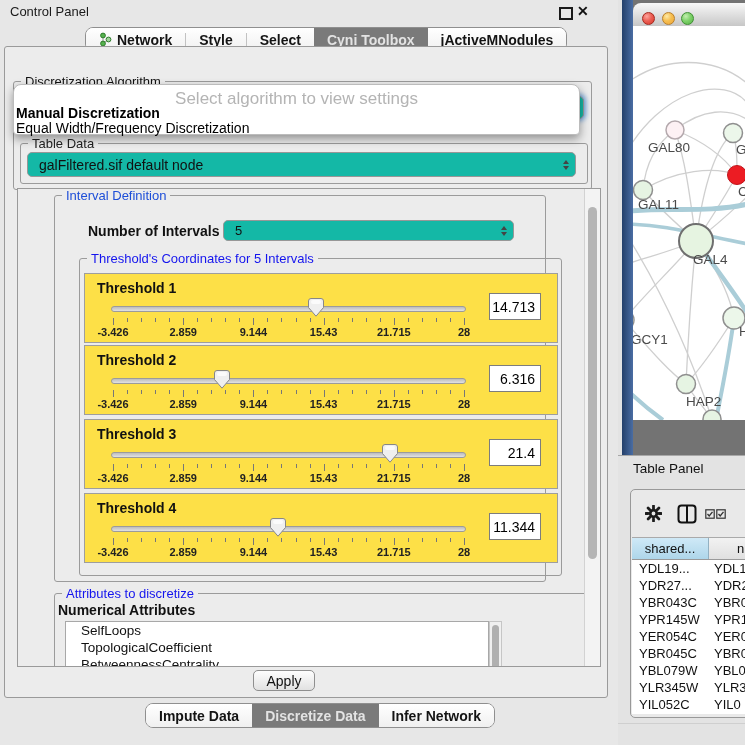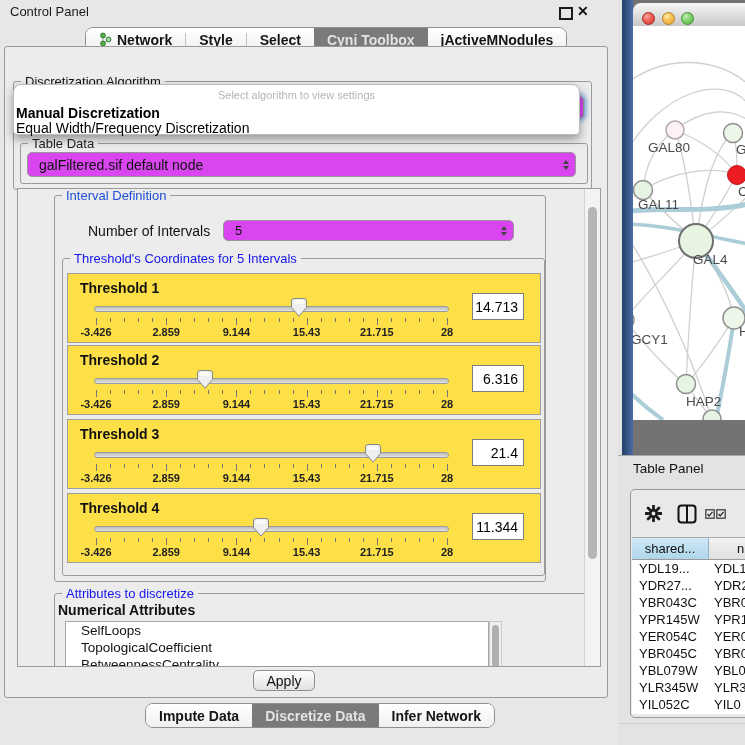--- a/index.html
+++ b/index.html
@@ -18,45 +18,45 @@
   .tab.sel{background:#7a7a7a;color:#e3e3e3}
   .tabsep{width:1px;background:#c2c2c2;margin:5px 0}
   #top-tabs{left:85px;top:27px}
   #bottom-tabs{left:145px;top:703px}
   #content-panel{position:absolute;left:4px;top:46px;width:604px;height:652px;
                  border:1px solid #9a9a9a;border-radius:3px;background:#ececec;box-sizing:border-box}
   .group{position:absolute;border:1px solid #9b9b9b;border-radius:3px;box-sizing:border-box}
   .legend{position:absolute;top:-8px;left:7px;background:#ececec;padding:0 4px;font-size:13px;white-space:nowrap}
   .legend.green{color:#1d4ed8}
   .legend.blue{color:#1414ee}
-  .combo{position:absolute;background:#d946ef;border:1px solid #979797;border-radius:5px;
+  .combo{position:absolute;background:#14b8a6;border:1px solid #979797;border-radius:5px;
          box-sizing:border-box;display:flex;align-items:center}
   .combo .txt{flex:1;padding-left:11px;font-size:14px;color:#111;white-space:nowrap;overflow:hidden}
   .combo .arrows{width:18px;display:flex;flex-direction:column;align-items:center;gap:2px}
   .arr-up{width:0;height:0;border-left:3.5px solid transparent;border-right:3.5px solid transparent;border-bottom:4.5px solid #444}
   .arr-dn{width:0;height:0;border-left:3.5px solid transparent;border-right:3.5px solid transparent;border-top:4.5px solid #444}
   #algo-combo{left:22px;top:96px;width:562px;height:23px;box-shadow:0 0 5px 2px #6ea3dd;z-index:3}
   #tabledata-combo{left:27px;top:152px;width:549px;height:25px}
   #noi-combo{left:168px;top:24px;width:291px;height:21px}
   #noi-combo .txt{font-size:13px}
   
   #algo-popup{position:absolute;left:13px;top:84px;width:565px;height:49px;background:#fff;
               border:1px solid #bcbcbc;border-radius:8px 8px 4px 4px;z-index:50;
               box-shadow:0 4px 10px rgba(0,0,0,.38)}
-  #popup-prompt{position:absolute;left:0;top:4px;width:100%;text-align:center;color:#b4b4b4;font-size:11px}
+  #popup-prompt{position:absolute;left:0;top:4px;width:100%;text-align:center;color:#b4b4b4;font-size:17px}
   .popup-item{position:absolute;left:2px;font-size:14px;color:#000;white-space:nowrap}
   .popup-item.bold{font-weight:bold}
   
   #scrollpanel{position:absolute;left:17px;top:188px;width:584px;height:479px;
                border:1px solid #9a9a9a;background:#ececec;box-sizing:border-box;overflow:hidden}
   .vscroll{position:absolute;top:0;right:0;width:15px;height:100%;background:#f3f3f3;border-left:1px solid #d2d2d2}
   .vscroll .thumb{position:absolute;left:3px;width:9px;border-radius:5px;background:#b5b5b5}
   #interval-group{left:36px;top:6px;width:492px;height:387px}
-  #noi-label{position:absolute;left:33px;top:27px;font-size:14px;font-weight:normal}
-  #thr-group{position:absolute;left:7px;top:62px;width:483px;height:318px;border:1px solid #9b9b9b;border-radius:3px;box-sizing:border-box}
+  #noi-label{position:absolute;left:33px;top:27px;font-size:14px;font-weight:bold}
+  #thr-group{position:absolute;left:24px;top:62px;width:483px;height:318px;border:1px solid #9b9b9b;border-radius:3px;box-sizing:border-box}
   .thpanel{position:absolute;left:4px;width:474px;height:70px;border:1px solid #9e9e9e;background:#fde047;box-sizing:border-box}
   .thlabel{position:absolute;left:12px;top:6px;font-size:14px;font-weight:bold;color:#111}
   .sl-track{position:absolute;left:26px;top:32px;width:353px;height:4px;border:1px solid #9b9b9b;
             border-radius:3px;background:linear-gradient(#bdbdbd,#e2e2e2)}
   .sl-thumb{position:absolute;top:24px;width:16px;height:19px}
   .sl-ticks{position:absolute;left:28px;top:44px;width:351px;height:8px}
   .tick{position:absolute;top:0;width:1px;height:4px;background:#777}
   .tick.major{height:7px}
   .sl-ticklabels{position:absolute;left:28px;top:52px;width:351px;height:12px}
   .sl-ticklabels span{position:absolute;transform:translateX(-50%);font-size:11px;font-weight:bold;color:#222;white-space:nowrap}

